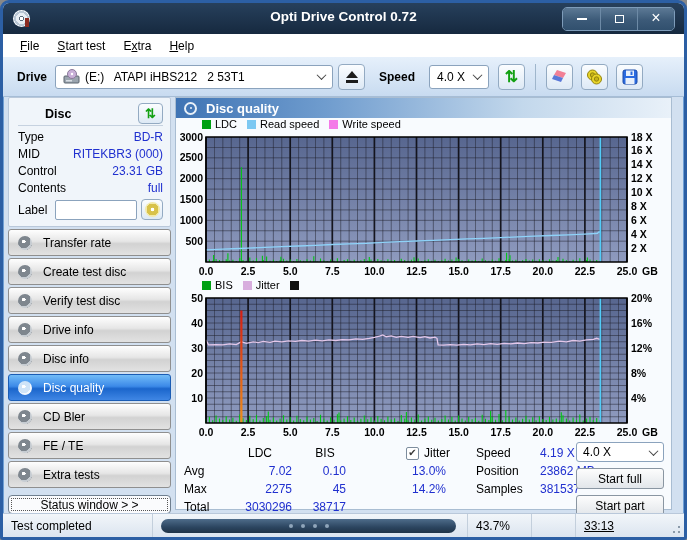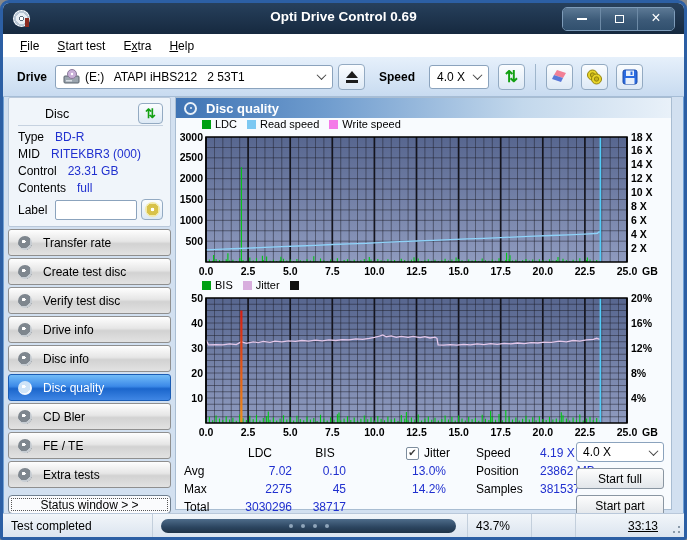--- a/index.html
+++ b/index.html
@@ -40,25 +40,25 @@
     border:1px solid #93aac2;border-radius:4px;display:flex;align-items:center;justify-content:center;
     flex-direction:column;cursor:pointer;padding:0 3px;}
   .eject-tri{width:0;height:0;border-left:6px solid transparent;border-right:6px solid transparent;border-bottom:7px solid #1c1c1c;}
   .eject-bar{width:12px;height:3px;background:#1c1c1c;margin-top:2px;}
   .refresh-glyph{color:#12a012;font-size:16px;font-weight:700;line-height:1;}
   .vsep{width:1px;height:26px;background:#9fb6cc;margin:0 10px;}
   
   .sidebar{position:absolute;left:5px;top:94px;width:163px;bottom:27px;}
   .disc-panel{height:130px;background:#f0f5fa;border:1px solid #b9c8da;border-radius:2px;padding:4px 7px 0 9px;font-size:12px;}
   .dp-head{display:flex;align-items:center;justify-content:space-between;height:24px;border-bottom:1px solid #c6d2e0;margin-bottom:3px;}
-  .dp-title{font-weight:400;font-size:12.5px;padding-left:27px;}
+  .dp-title{font-weight:700;font-size:12.5px;padding-left:27px;}
   .mini-btn{width:25px;height:21px;background:linear-gradient(#fbfdff,#dde9f5);border:1px solid #93aac2;border-radius:4px;
     display:flex;align-items:center;justify-content:center;cursor:pointer;}
   .mini-btn .refresh-glyph{font-size:13px;}
-  .dp-row{display:flex;line-height:17px;gap:11px;}
+  .dp-row{display:flex;justify-content:space-between;line-height:17px;gap:11px;}
   .dp-val{color:#2030cf;}
   .label-row{display:flex;align-items:center;margin-top:2px;}
   .label-input{width:82px;height:20px;border:1px solid #8ba3bd;border-radius:2px;margin:0 4px 0 8px;padding:0 3px;font-size:11px;}
   .cd-gold{width:15px;height:15px;border-radius:50%;
     background:radial-gradient(circle,#fff 0 18%,#d8c24a 19% 55%,#f2e9a8 56% 75%,#b8a22a 76%);}
   .nav{margin-top:2px;}
   .nav-btn{height:27px;margin-top:2px;background:linear-gradient(#fefefe,#e6e6e6 45%,#d2d2d2 55%,#e2e2e2);
     border:1px solid #8f8f8f;border-radius:3px;display:flex;align-items:center;padding-left:9px;font-size:12px;cursor:pointer;}
   .nav-btn.active{background:linear-gradient(#72bcf8,#3c8ae8 45%,#1b66cc 55%,#3f86e4);color:#fff;border-color:#1a5cb4;}
   .cd-ico{width:14px;height:14px;border-radius:50%;margin-right:11px;flex:none;
@@ -97,34 +97,34 @@
   .statusbar{position:absolute;left:0;right:0;bottom:0;height:24px;background:linear-gradient(#f2f6fa,#dbe4ef);
     border-top:1px solid #b9c8da;display:flex;align-items:center;font-size:12px;}
   .sb-sec{height:100%;display:flex;align-items:center;border-right:1px solid #c3cfdc;padding:0 8px;}
   .sb-status{width:150px;}
   .sb-progress{width:315px;}
   .pbar{width:295px;height:14px;border-radius:8px;background:linear-gradient(#4e6c8a,#2b445f 60%,#203448);
     display:flex;align-items:center;justify-content:center;}
   .pdot{width:4px;height:4px;border-radius:50%;background:#8fa5ba;margin:0 4px;}
   .sb-pct{width:64px;}
   .sb-fill{flex:1;}
-  .sb-time{width:108px;justify-content:flex-end;padding-right:26px;border-right:none;text-decoration:underline;}
+  .sb-time{width:108px;justify-content:flex-start;padding-right:44px;border-right:none;text-decoration:underline;}
   .grip{position:absolute;right:3px;bottom:3px;width:10px;height:10px;
     background:radial-gradient(circle at 8px 8px,#8a9aaa 0 1.3px,transparent 1.4px),
                radial-gradient(circle at 8px 3px,#8a9aaa 0 1.3px,transparent 1.4px),
                radial-gradient(circle at 3px 8px,#8a9aaa 0 1.3px,transparent 1.4px);}
 </style>
 </head>
 <body>
 
 <div class="window">
 
   <div class="titlebar">
     <span class="app-icon"></span>
-    <span class="title">Opti Drive Control 0.69</span>
+    <span class="title">Opti Drive Control 0.72</span>
     <div class="winbtns">
       <span class="wbtn">
           <span class="glyph-min"></span>
         </span>
       <span class="wbtn">
           <span class="glyph-max"></span>
         </span>
       <span class="wbtn">
           <span class="glyph-close">×</span>
         </span>

